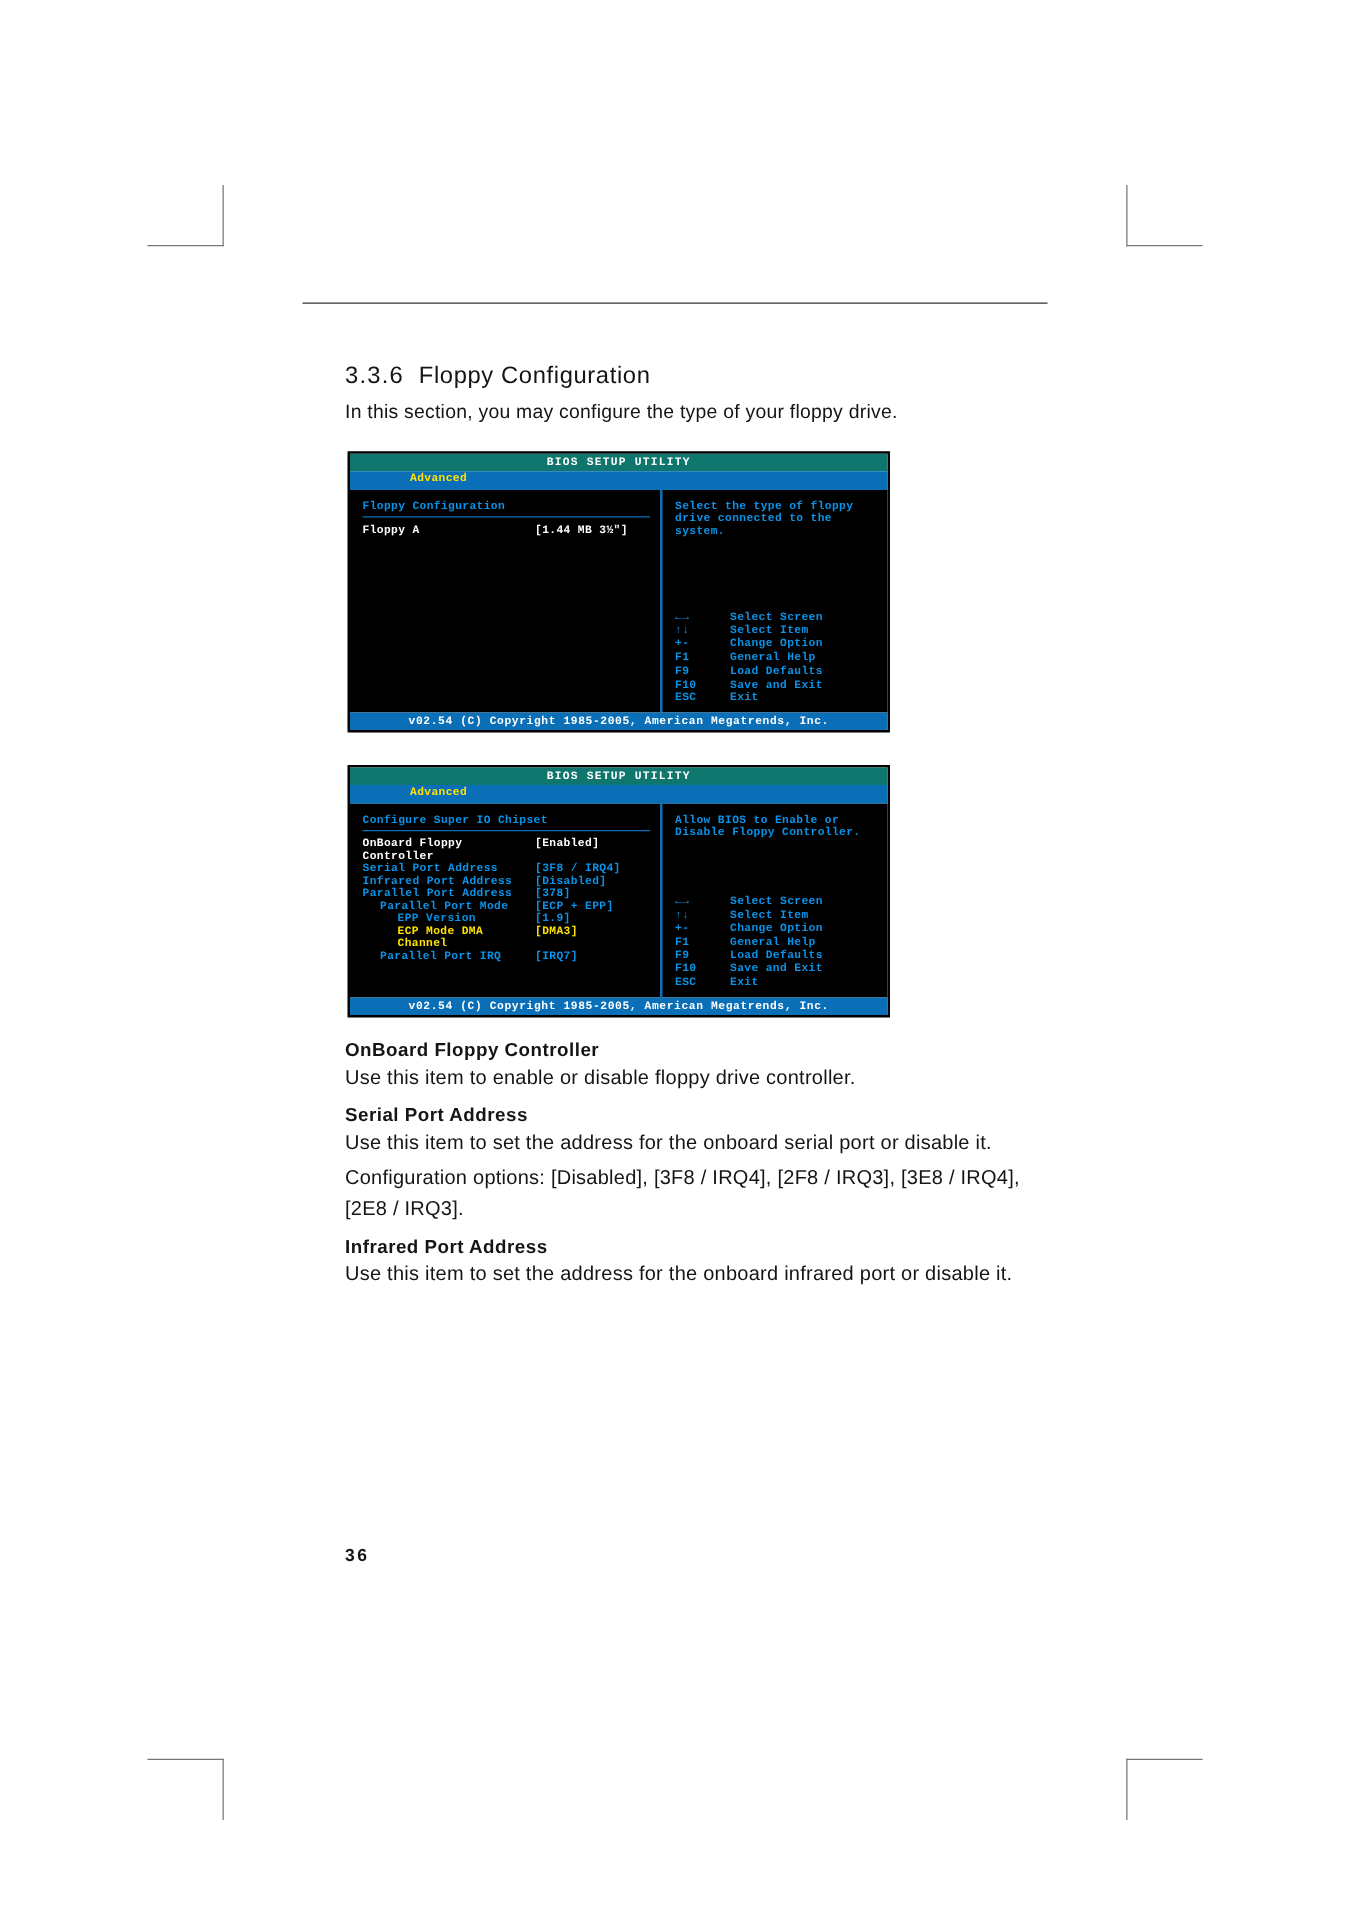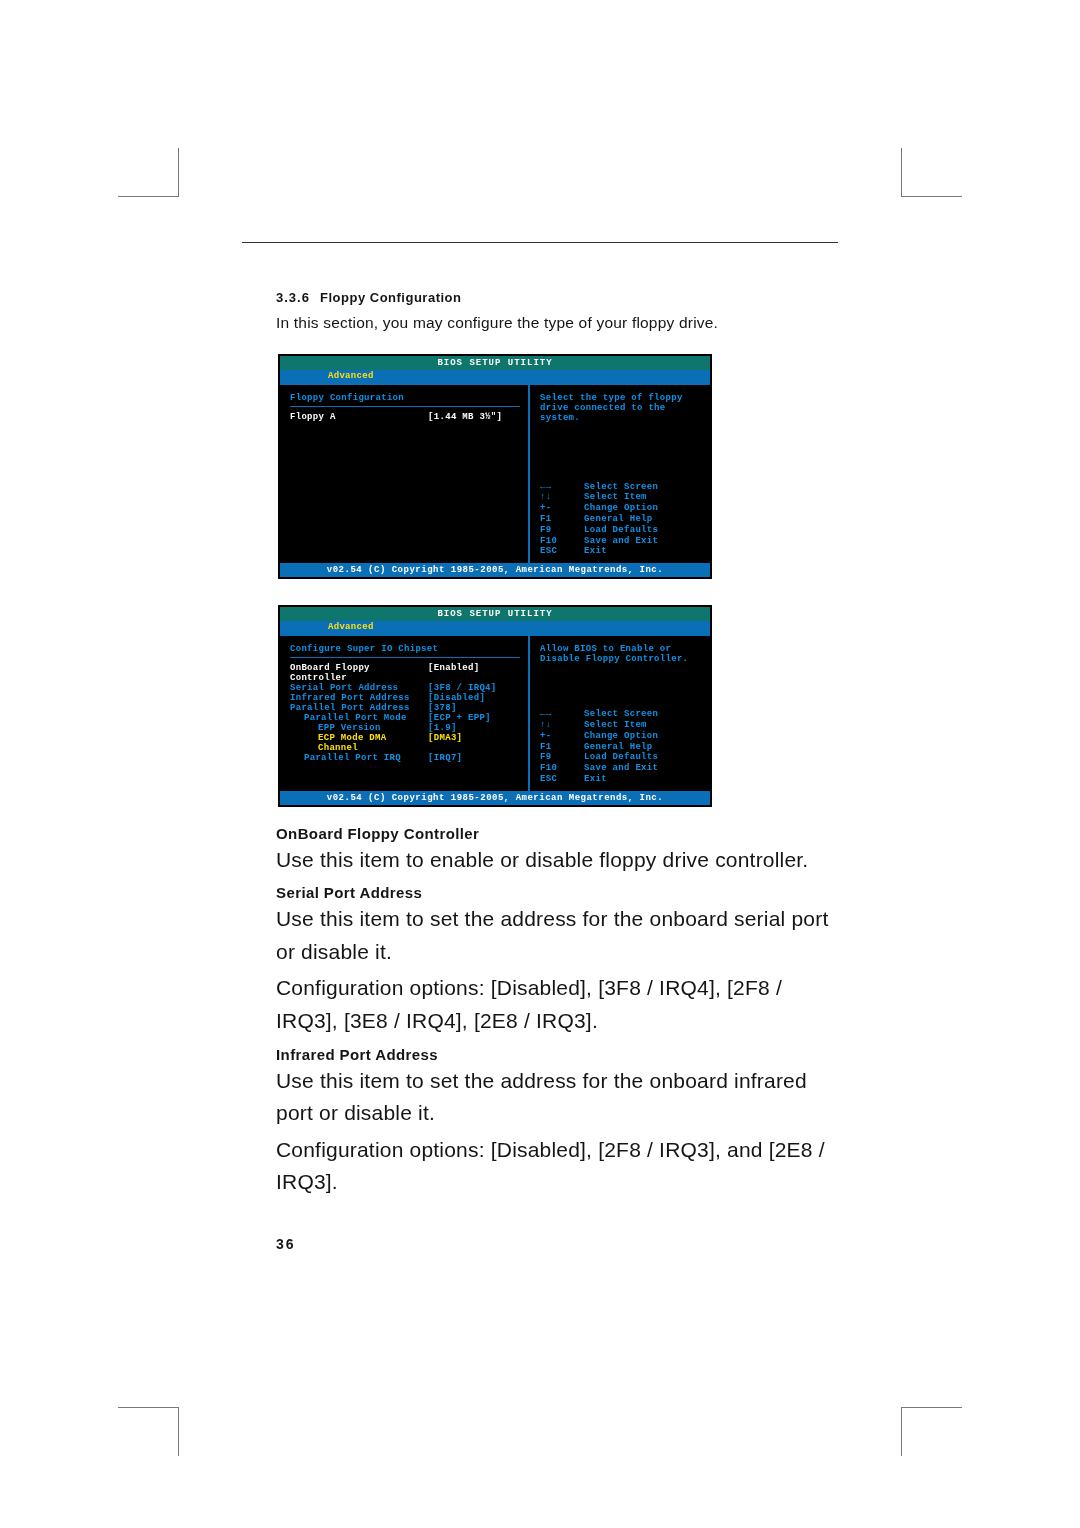--- a/index.html
+++ b/index.html
@@ -25,40 +25,40 @@
     left: 242px; right: 242px; top: 242px;
     border-top: 1px solid #333;
   }
   .page {
     position: absolute;
     left: 276px; top: 280px;
     width: 560px;
   }
   h2.sect {
     font-family: "Arial Black", Arial, Helvetica, sans-serif;
-    font-weight: 700;
-    font-size: 13px;
+    font-weight: 400;
+    font-size: 19px;
     letter-spacing: 0.5px;
     margin: 10px 0 6px 0;
   }
   h2.sect .num { letter-spacing: 1px; margin-right: 6px; }
   p.body {
     font-size: 15.5px;
     line-height: 1.5;
     margin: 2px 0 20px 0;
     letter-spacing: 0.2px;
   }
   p.sub-h {
     font-size: 15px;
     font-weight: bold;
     letter-spacing: 0.4px;
     margin: 8px 0 2px 0;
   }
   p.sub-body {
-    font-size: 21px;
+    font-size: 16px;
     line-height: 1.55;
     margin: 2px 0 4px 0;
     letter-spacing: 0.2px;
   }
   .bios {
     width: 430px;
     border: 2px solid #000;
     margin: 6px 2px 26px 2px;
     font-family: "Courier New", monospace;
     font-size: 9px;
@@ -294,17 +294,16 @@
 
   <p class="sub-h">OnBoard Floppy Controller</p>
   <p class="sub-body">Use this item to enable or disable floppy drive controller.</p>
 
   <p class="sub-h">Serial Port Address</p>
   <p class="sub-body">Use this item to set the address for the onboard serial port or disable it.</p>
   <p class="sub-body">Configuration options: [Disabled], [3F8 / IRQ4], [2F8 / IRQ3], [3E8 / IRQ4], [2E8 / IRQ3].</p>
 
   <p class="sub-h">Infrared Port Address</p>
   <p class="sub-body">Use this item to set the address for the onboard infrared port or disable it.</p>
-  <p class="sub-body">Configuration options: [Disabled], [2F8 / IRQ3], and [2E8 / IRQ3].</p>
 
 </div>
 
 <div class="pagenum">36</div>
 
 </body></html>

